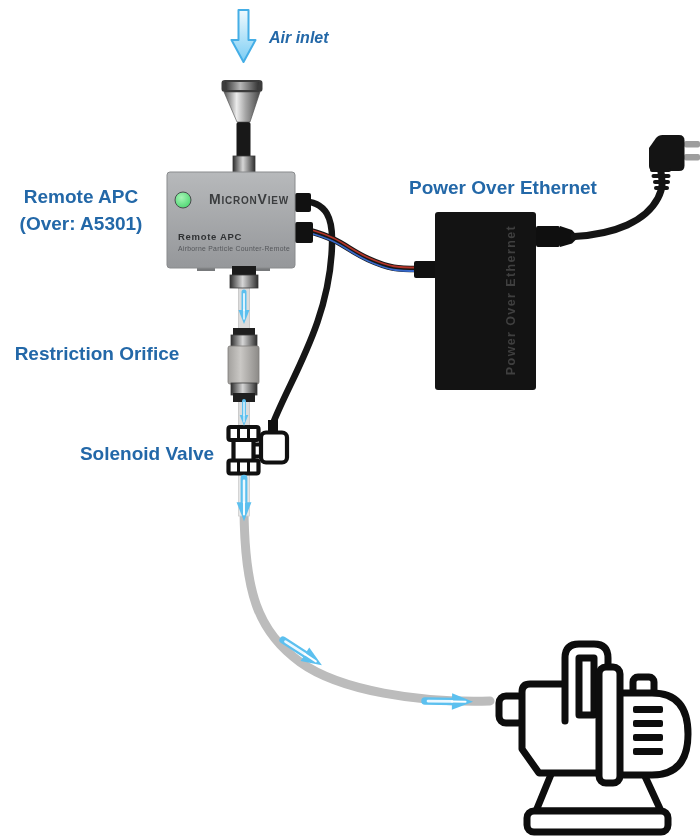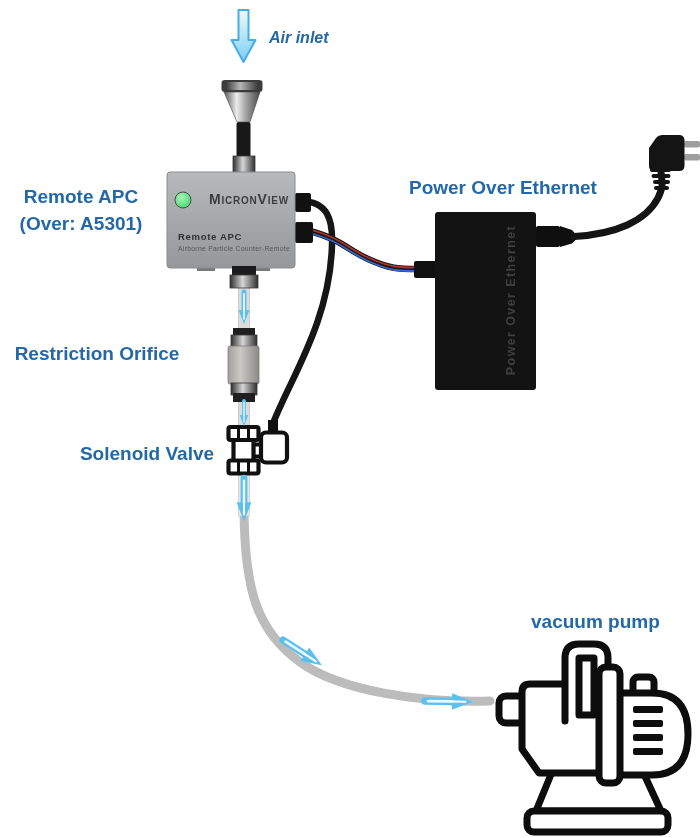--- a/index.html
+++ b/index.html
@@ -203,21 +203,20 @@
 <div class="lbl" style="left:409px;top:175px;">Power Over Ethernet</div>
 
 <div class="lbl center" style="left:0px;top:341px;width:194px;line-height:26px;">
   <div>Restriction Orifice</div>
 </div>
 
 <div class="lbl center" style="left:68px;top:432px;width:158px;line-height:27px;margin-top:8px;">
   <div>Solenoid Valve</div>
 </div>
 
-<div class="lbl" style="left:531px;top:609px;">vacuum pump</div>
 
 <div class="dev-brand">MicronView</div>
 <div class="dev-name">Remote APC</div>
 <div class="dev-sub">Airborne Particle Counter-Remote</div>
 
 <div class="poe-vertical">Power Over Ethernet</div>
 
 </div>
 
 </body></html>

